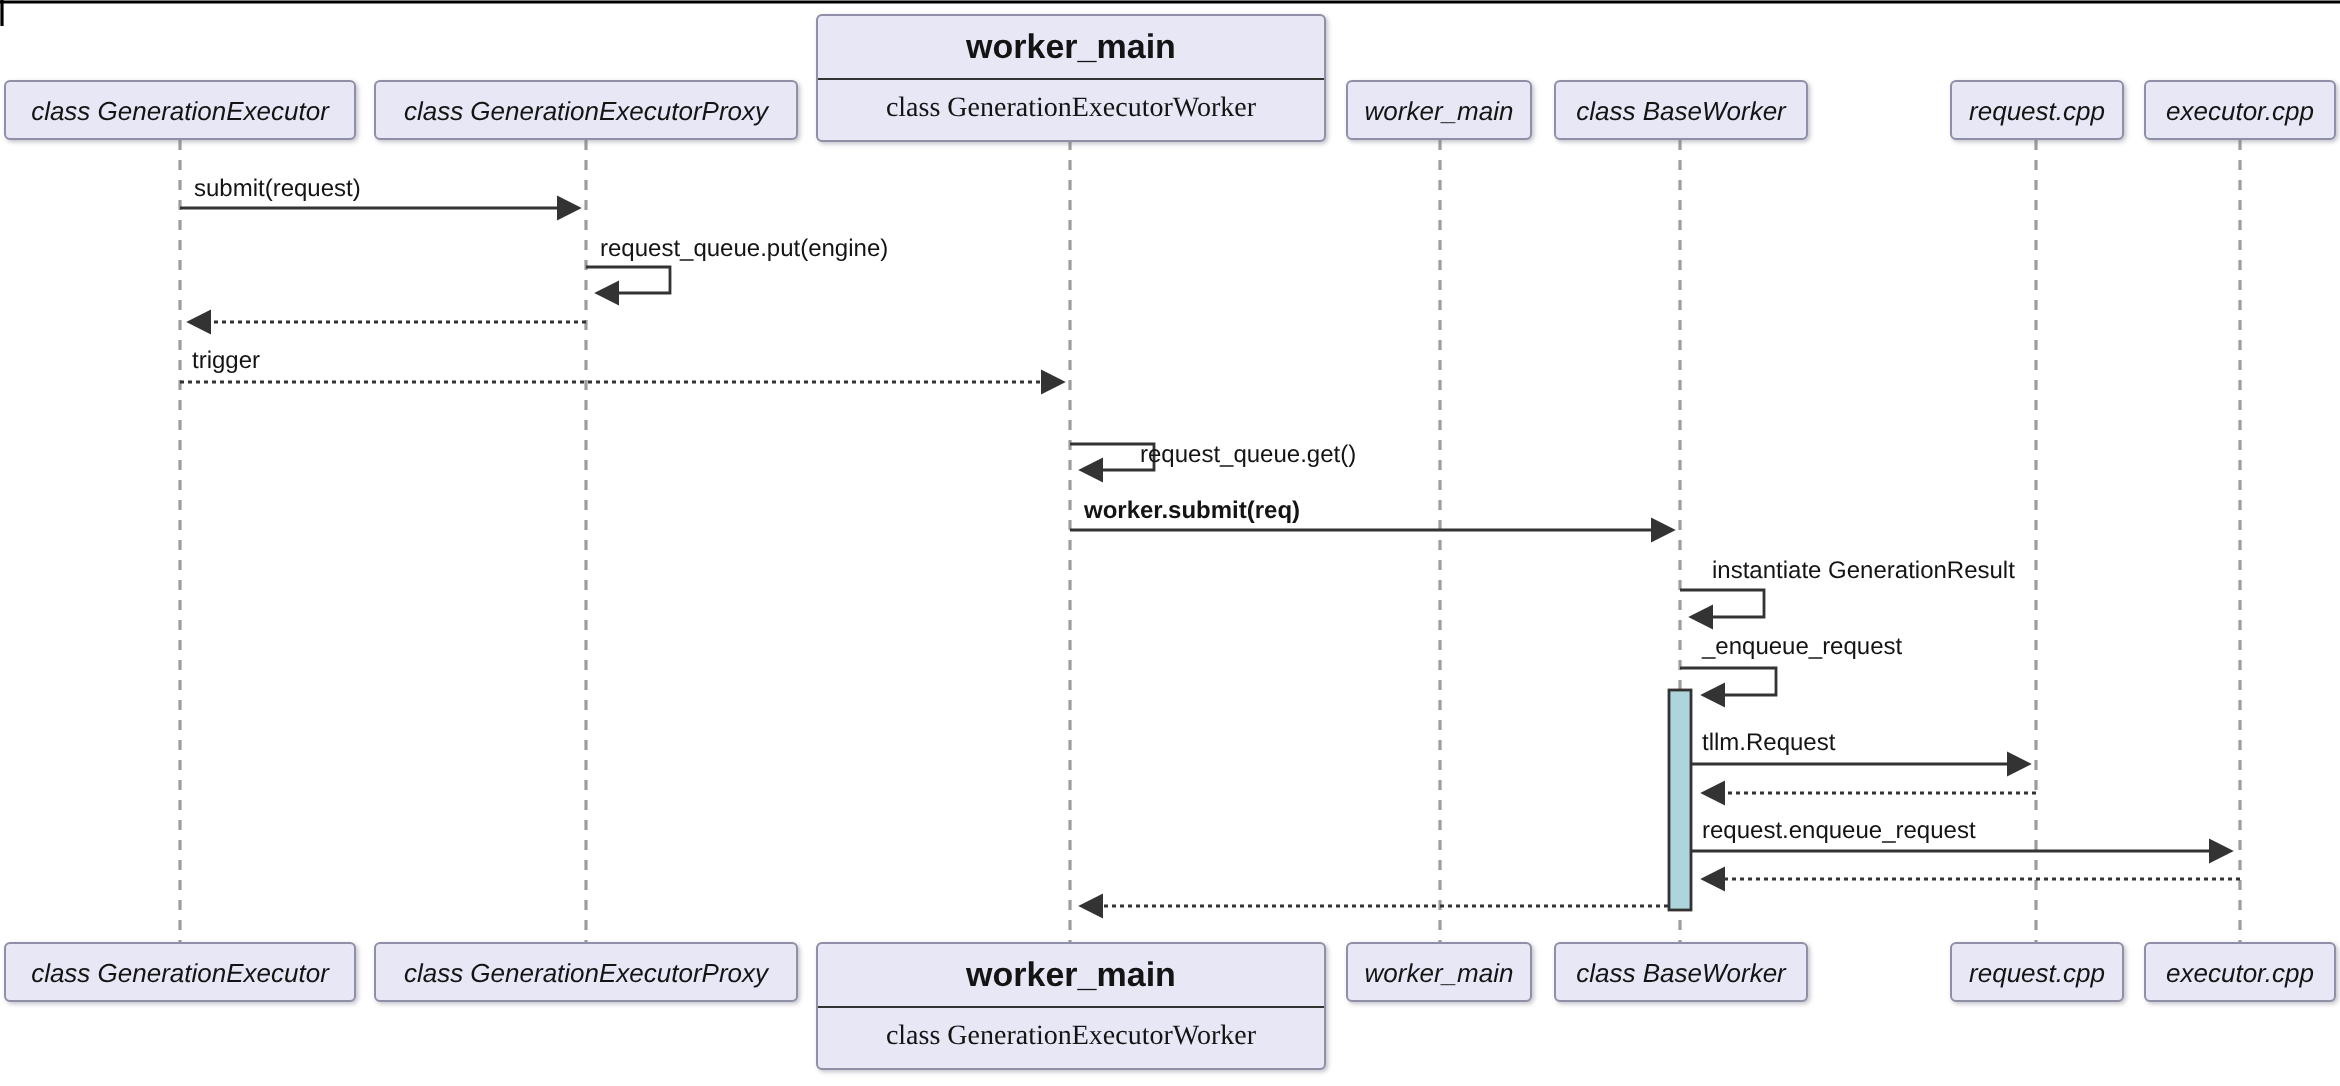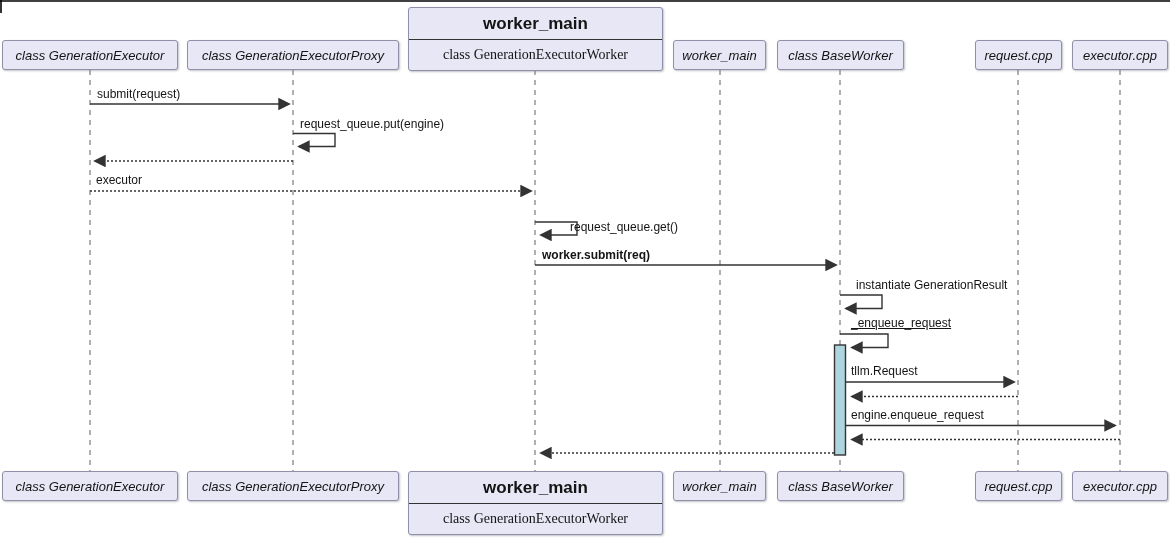--- a/index.html
+++ b/index.html
@@ -132,21 +132,21 @@
   </div>
   <div class="pbox" style="left:975px;top:471px;width:87px;">
     <span>request.cpp</span>
   </div>
   <div class="pbox" style="left:1072px;top:471px;width:96px;">
     <span>executor.cpp</span>
   </div>
 
   <div class="mlabel" style="left:97px;top:87px;">submit(request)</div>
   <div class="mlabel" style="left:300px;top:117px;">request_queue.put(engine)</div>
-  <div class="mlabel" style="left:96px;top:173px;">executor</div>
+  <div class="mlabel" style="left:96px;top:173px;">trigger</div>
   <div class="mlabel" style="left:570px;top:204px;margin-top:16px;">request_queue.get()</div>
   <div class="mlabel" style="left:542px;top:248px;font-weight:bold;">worker.submit(req)</div>
   <div class="mlabel" style="left:846px;top:278px;padding-left:10px;">instantiate GenerationResult</div>
-  <div class="mlabel" style="left:851px;top:316px;text-decoration:underline;">_enqueue_request</div>
+  <div class="mlabel" style="left:851px;top:316px;">_enqueue_request</div>
   <div class="mlabel" style="left:851px;top:364px;">tllm.Request</div>
-  <div class="mlabel" style="left:851px;top:408px;">engine.enqueue_request</div>
+  <div class="mlabel" style="left:851px;top:408px;">request.enqueue_request</div>
 
 </div>
 
 </body></html>

